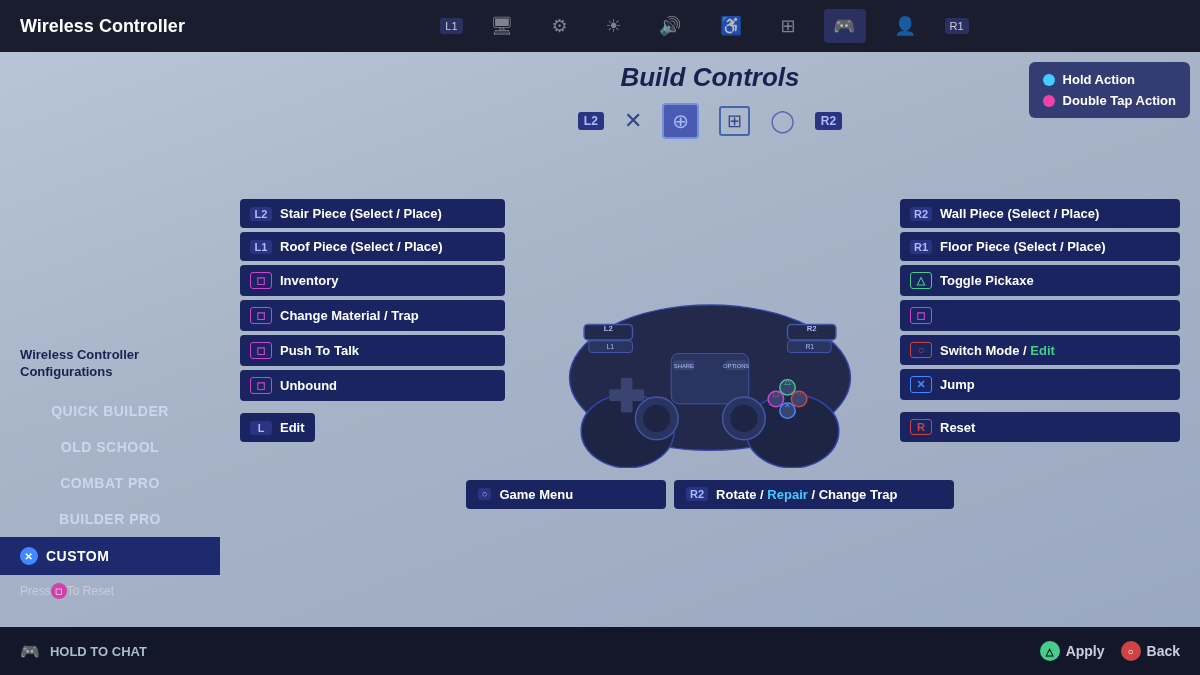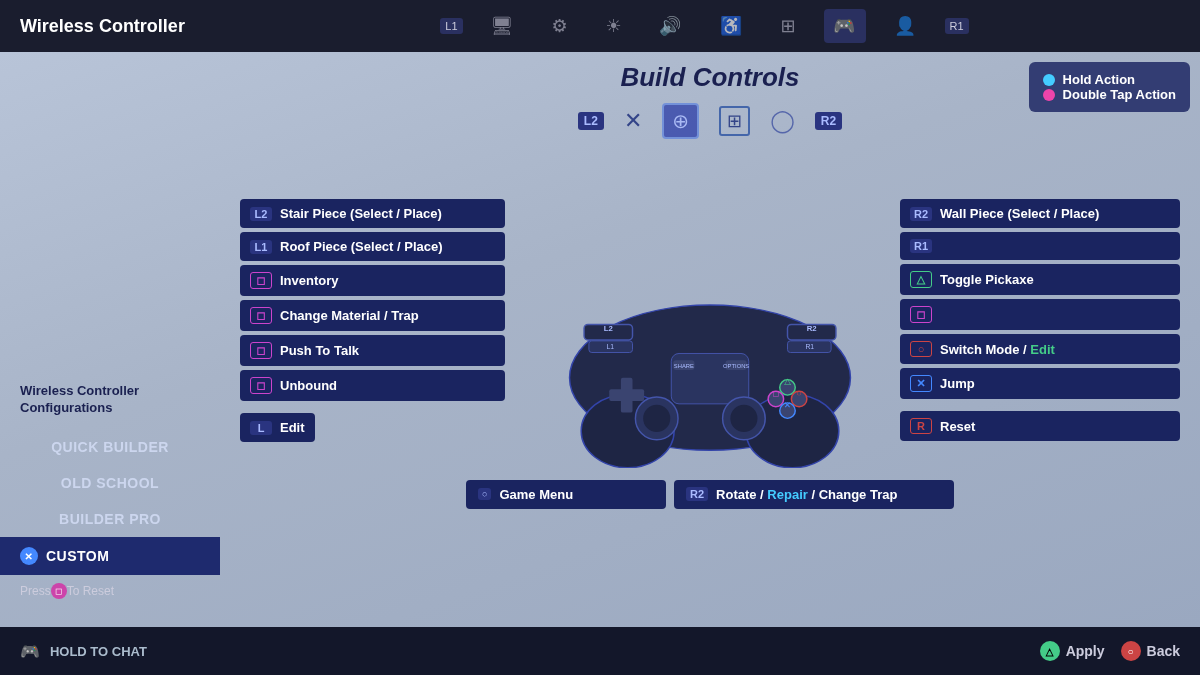--- a/index.html
+++ b/index.html
@@ -168,20 +168,21 @@
     
     .legend {
       position: absolute;
       top: 10px;
       right: 10px;
       background: rgba(30, 40, 100, 0.85);
       border-radius: 6px;
       padding: 10px 14px;
       display: flex;
       flex-direction: column;
+      gap: 6px;
     }
     .legend-item {
       display: flex;
       align-items: center;
       gap: 8px;
       color: #fff;
       font-size: 13px;
       font-weight: bold;
     }
     .legend-dot {
@@ -368,20 +369,21 @@
   </div>
 </div>
 
 <div class="main-content">
 
   <div class="sidebar">
     <div class="sidebar-title" style="white-space:pre-line;">Wireless Controller
 Configurations</div>
     <div class="sidebar-item">QUICK BUILDER</div>
     <div class="sidebar-item">OLD SCHOOL</div>
+    <div class="sidebar-item">COMBAT PRO</div>
     <div class="sidebar-item">BUILDER PRO</div>
     <div class="sidebar-item active">
       <span class="x-icon">✕</span>
       <span>CUSTOM</span>
     </div>
     <div class="sidebar-reset">
       <span>Press</span>
       <span class="reset-circle">◻</span>
       <span>To Reset</span>
     </div>
@@ -519,20 +521,21 @@
           </div>
         </div>
 
         <div class="right-panel">
           <button class="ctrl-btn">
             <span class="btn-label r2">R2</span>
             <span class="action-text">Wall Piece (Select / Place)</span>
           </button>
           <button class="ctrl-btn">
             <span class="btn-label r1">R1</span>
+            <span class="action-text">Floor Piece (Select / Place)</span>
           </button>
           <button class="ctrl-btn">
             <span class="btn-label tri">△</span>
             <span class="action-text">Toggle Pickaxe</span>
           </button>
           <button class="ctrl-btn">
             <span class="btn-label sq">◻</span>
           </button>
           <button class="ctrl-btn">
             <span class="btn-label circle">○</span>

